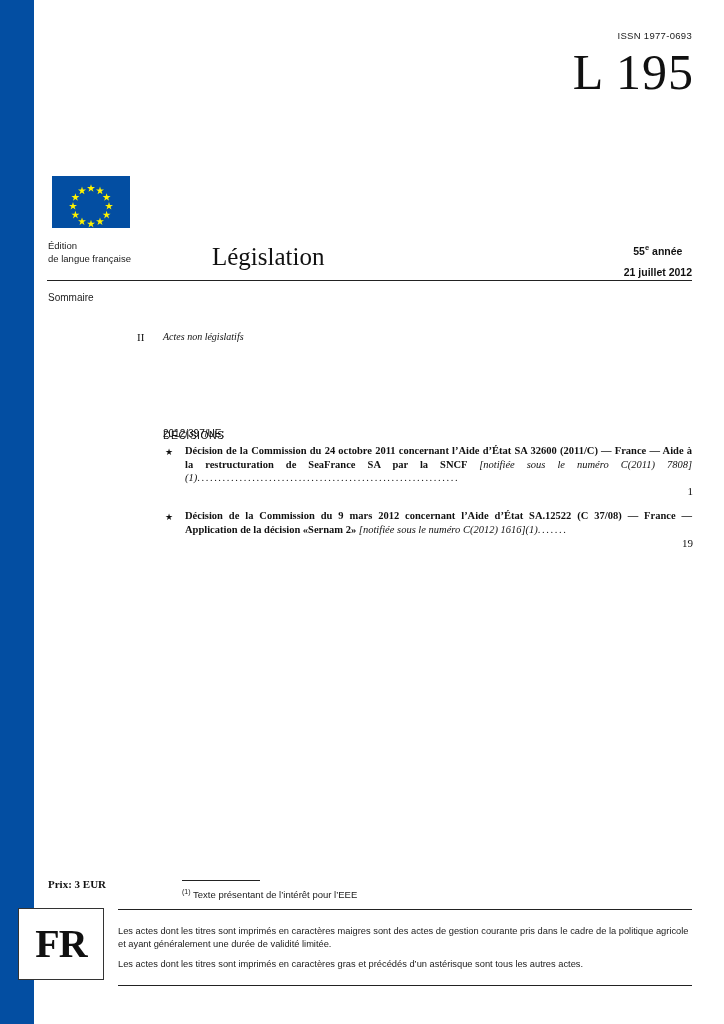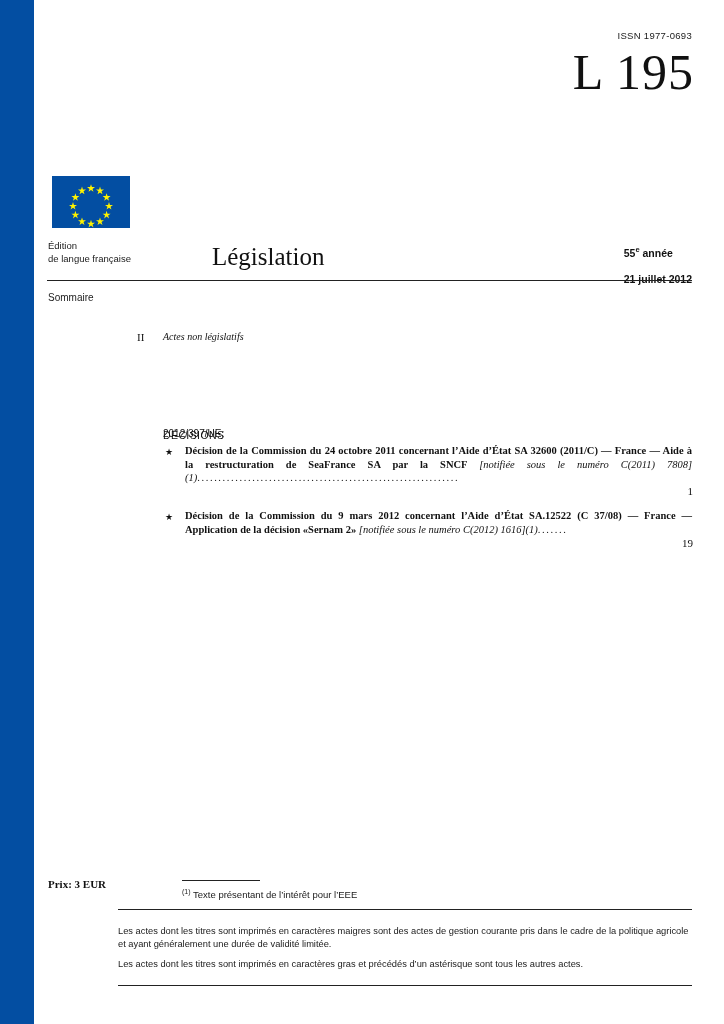--- a/index.html
+++ b/index.html
@@ -104,23 +104,23 @@
     top: 243px;
     font-size: 25px;
     font-family: "Liberation Serif", serif;
     color: #111;
     margin-left: 24px;
   }
   .year-date {
     position: absolute;
     right: 32px;
     top: 237px;
-    text-align: left;
+    text-align: center;
     font-size: 10.5px;
-    line-height: 26px;
+    line-height: 21px;
     font-weight: bold;
     font-family: "Liberation Sans", sans-serif;
     color: #111;
     margin-left: 17px;
   }
   .year-date sup { font-size: 7.5px; }
 
   .rule-head {
     position: absolute;
     left: 47px;
@@ -362,19 +362,22 @@
       <span class="pageno pageno-2">19</span>
     </div>
   </div>
 
   <div class="price">Prix: 3 EUR</div>
   <div class="note-rule"></div>
   <div class="eee-note"><sup>(1)</sup><span> Texte présentant de l’intérêt pour l’EEE</span></div>
 
   <div class="rule-foot-top"></div>
 
+  <div class="fr-box">
+    <span class="fr-label">FR</span>
+  </div>
 
   <div class="foot-note foot-note-1">Les actes dont les titres sont imprimés en caractères maigres sont des actes de gestion courante pris dans le cadre de la politique agricole et ayant généralement une durée de validité limitée.</div>
   <div class="foot-note foot-note-2">Les actes dont les titres sont imprimés en caractères gras et précédés d’un astérisque sont tous les autres actes.</div>
 
   <div class="rule-foot-bottom"></div>
 
 </div>
 
 </body></html>

